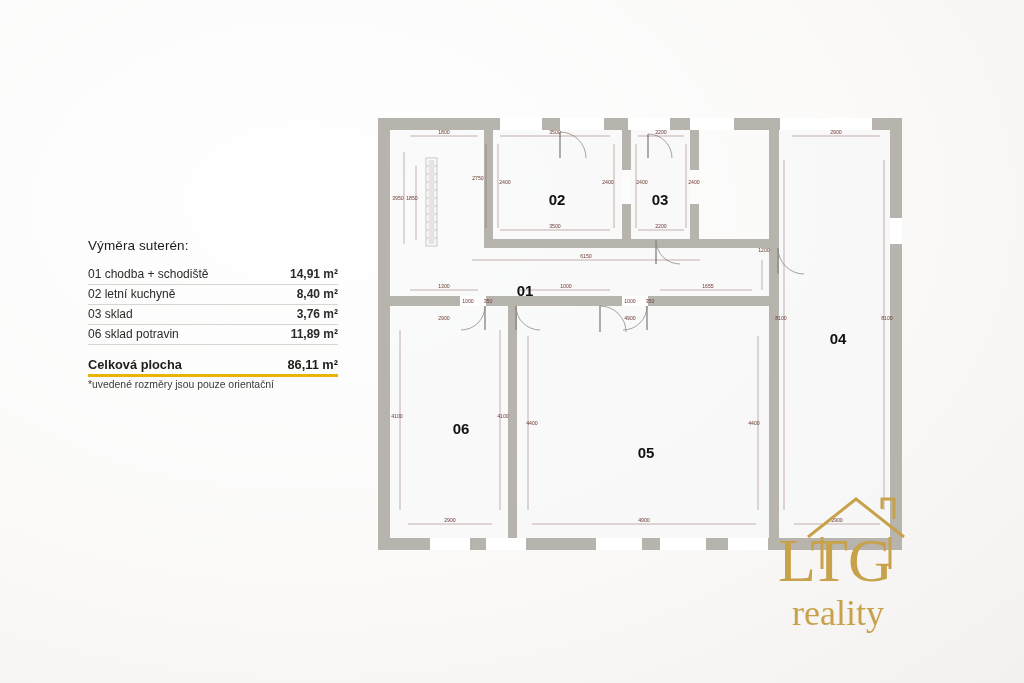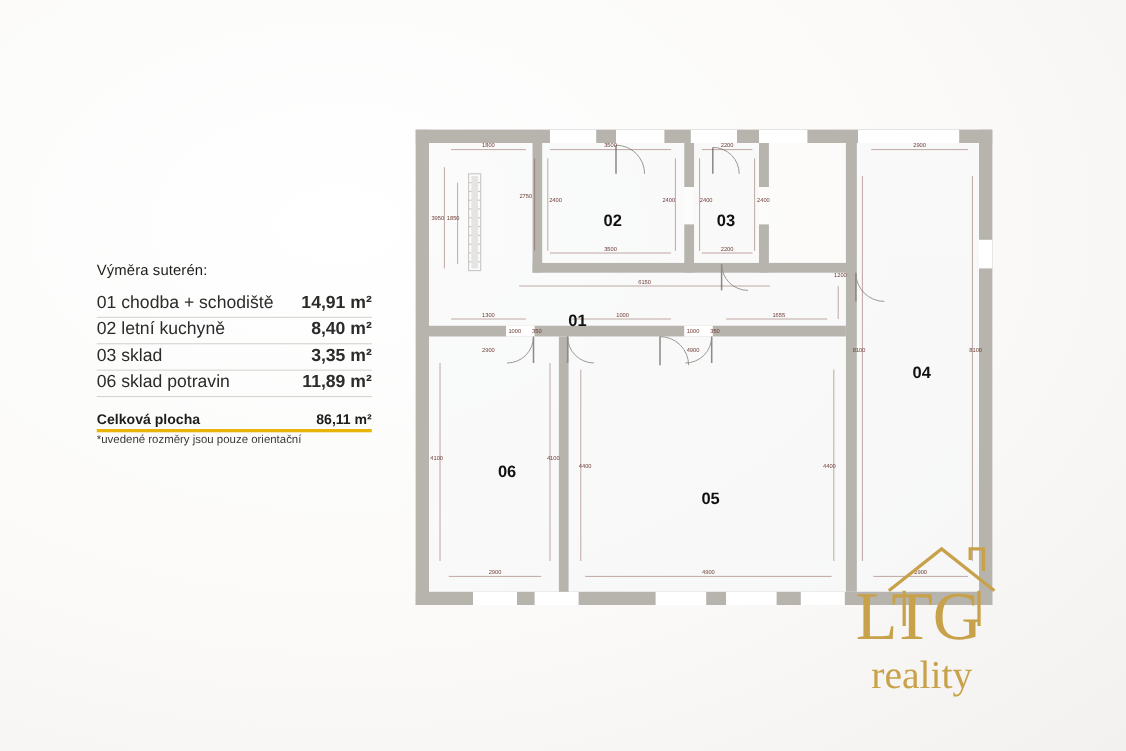--- a/index.html
+++ b/index.html
@@ -27,21 +27,21 @@
     font-size: 13.5px;
     font-weight: normal;
     color: #1d1d1b;
     margin-bottom: 12px;
     letter-spacing: 0.1px;
   }
   .legend-row {
     display: flex;
     justify-content: space-between;
     align-items: baseline;
-    font-size: 16px;
+    font-size: 12px;
     color: #2b2b29;
     padding: 2px 0 3px 0;
     border-bottom: 1px solid #d8d4cf;
   }
   .legend-row .lbl { white-space: nowrap; }
   .legend-row .val { font-weight: bold; white-space: nowrap; }
   .legend-total {
     display: flex;
     justify-content: space-between;
     align-items: center;
@@ -104,21 +104,21 @@
   <div class="legend-row">
     <span class="lbl">01 chodba + schodiště</span>
     <span class="val">14,91 m²</span>
   </div>
   <div class="legend-row">
     <span class="lbl">02 letní kuchyně</span>
     <span class="val">8,40 m²</span>
   </div>
   <div class="legend-row">
     <span class="lbl">03 sklad</span>
-    <span class="val">3,35 m²</span>
+    <span class="val">3,76 m²</span>
   </div>
   <div class="legend-row">
     <span class="lbl">06 sklad potravin</span>
     <span class="val">11,89 m²</span>
   </div>
 
   <div class="legend-total">
     <span class="lbl">Celková plocha</span>
     <span class="val">86,11 m²</span>
   </div>

